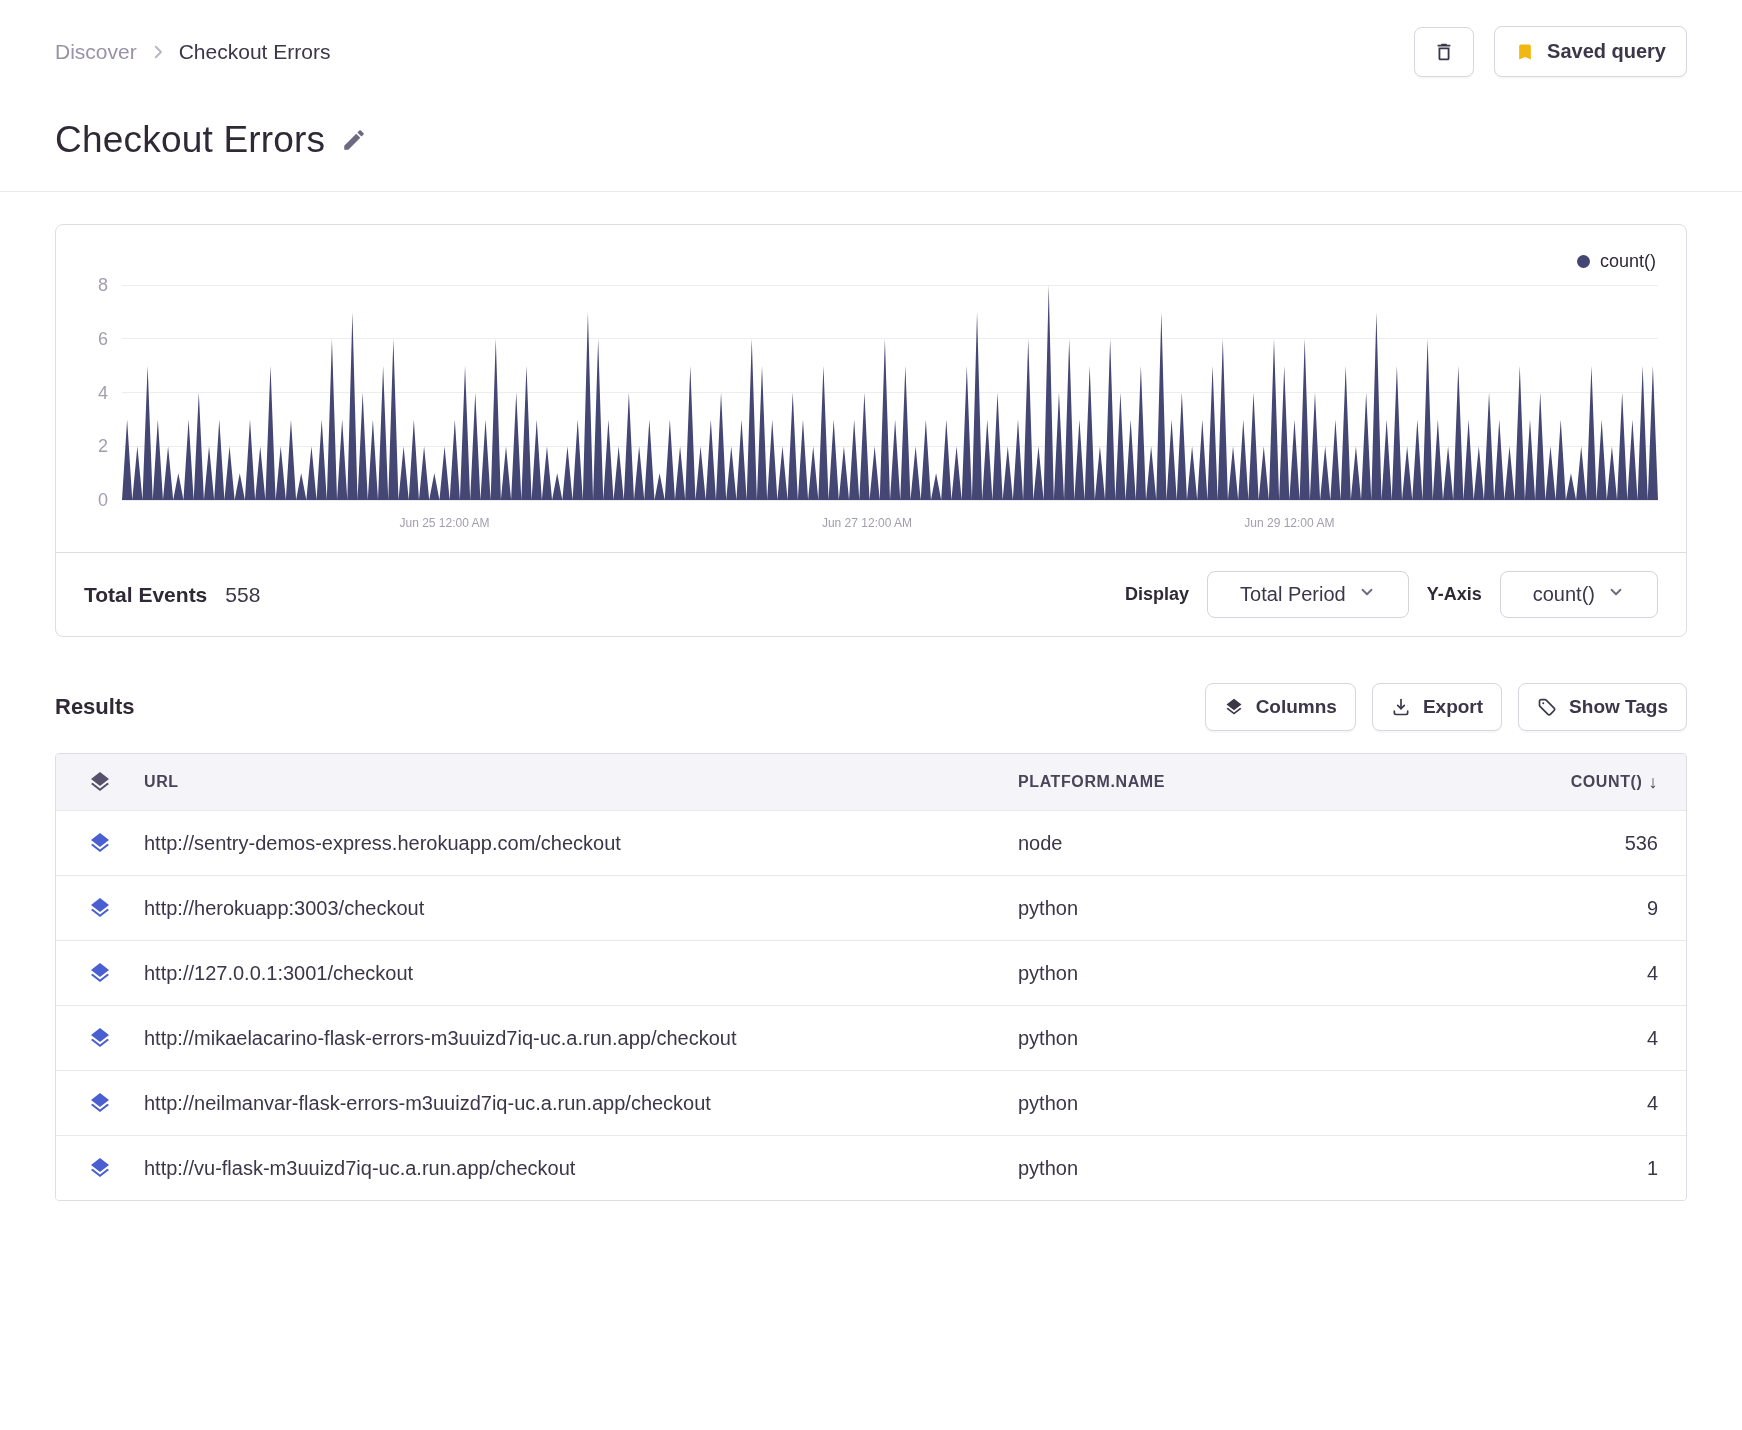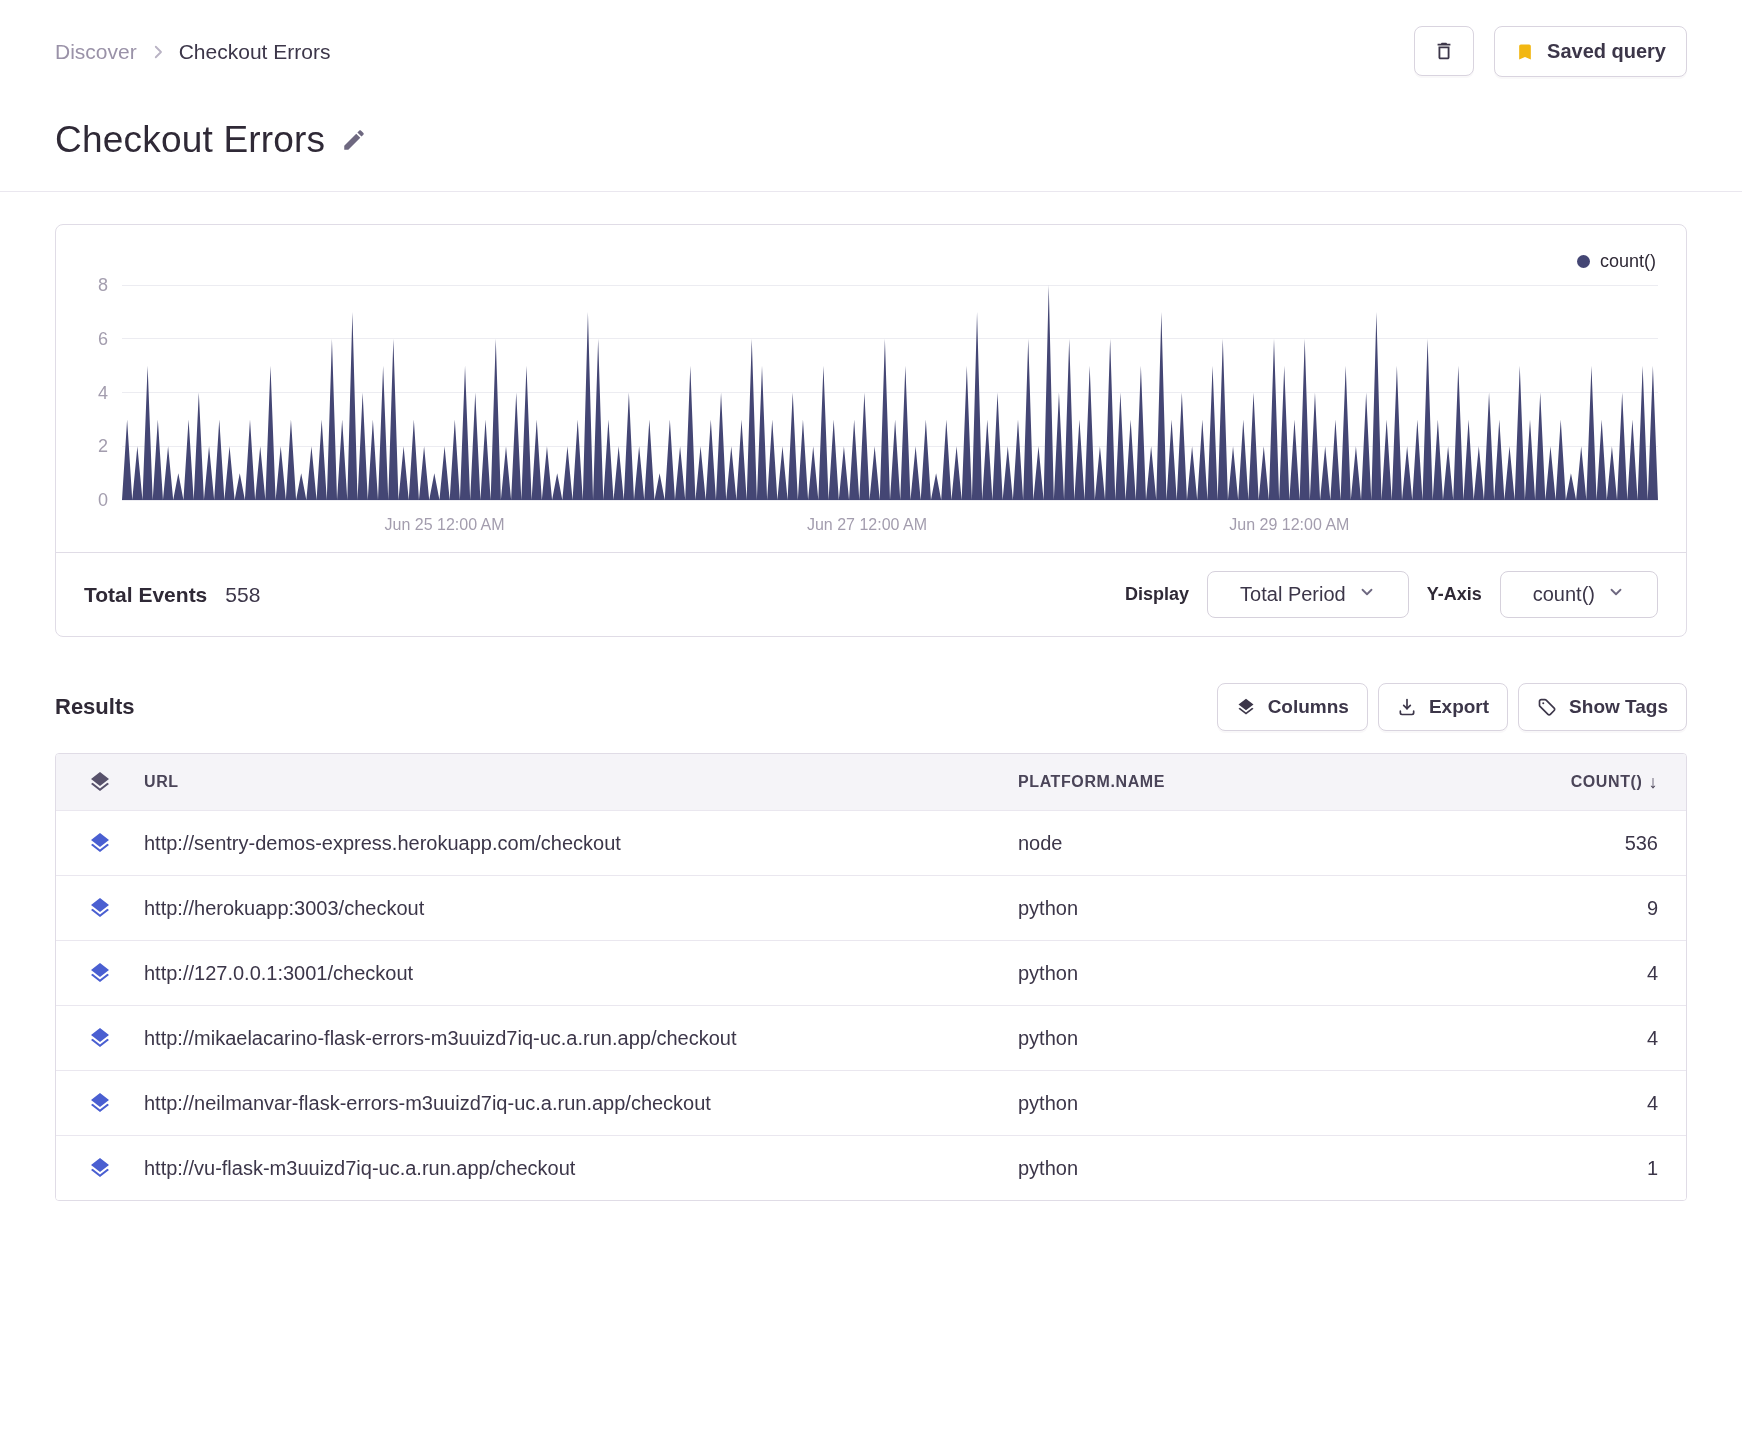--- a/index.html
+++ b/index.html
@@ -20,21 +20,21 @@
     width:1742px;height:1430px;overflow:hidden;background:#fff;
     font-family:"Liberation Sans", sans-serif;color:var(--text);
   }
   .container{padding:0 55px;}
   
   .topbar{display:flex;justify-content:space-between;align-items:center;padding-top:26px;}
   .breadcrumb{display:flex;align-items:center;gap:12px;font-size:21px;}
   .breadcrumb .crumb-root{color:var(--muted);cursor:pointer;}
   .breadcrumb .crumb-current{color:var(--text);}
   .breadcrumb svg{display:block;}
-  .actions{display:flex;gap:20px;align-items:flex-start;}
+  .actions{display:flex;gap:20px;align-items:flex-end;}
   .btn{
     display:inline-flex;align-items:center;gap:12px;background:#fff;
     border:1px solid #d9d4df;border-radius:8px;padding:13px 20px;
     font-size:20px;font-weight:700;color:var(--text);cursor:pointer;
     box-shadow:0 2px 0 rgba(50,40,70,0.03);
   }
   .btn.icon-only{padding:13px 18px;}
   .btn svg{display:block;}
   
   .title-row{display:flex;align-items:center;gap:16px;margin-top:42px;}
@@ -57,35 +57,35 @@
   .chart-wrap{position:relative;padding:60px 28px 8px 14px;}
   .legend{position:absolute;top:26px;right:30px;display:flex;align-items:center;gap:10px;font-size:18px;color:var(--text-strong);cursor:pointer;}
   .legend-dot{width:13px;height:13px;border-radius:50%;background:var(--series);}
   .chart-body{display:flex;}
   .y-axis{position:relative;width:52px;height:215px;flex:none;}
   .y-tick{position:absolute;right:14px;transform:translateY(-50%);font-size:18px;color:var(--axis);}
   .plot{position:relative;flex:1;height:215px;}
   .gridline{position:absolute;left:0;right:0;height:1px;background:var(--grid);}
   .plot svg{position:absolute;left:0;top:0;width:100%;height:100%;}
   .x-labels{position:relative;height:44px;margin-left:52px;}
-  .x-tick{position:absolute;top:16px;transform:translateX(-50%);font-size:16px;color:var(--axis);white-space:nowrap;}
+  .x-tick{position:absolute;top:16px;transform:translateX(-50%);font-size:12px;color:var(--axis);white-space:nowrap;}
   
   .chart-footer{border-top:1px solid var(--border);display:flex;justify-content:space-between;align-items:center;padding:18px 28px;}
   .total-events{display:flex;align-items:baseline;gap:18px;font-size:21px;justify-content:space-between;}
   .total-events .lbl{font-weight:700;color:var(--text-strong);}
   .footer-controls{display:flex;align-items:center;gap:18px;}
   .footer-controls .ctl-label{font-weight:700;font-size:18px;color:var(--text-strong);text-align:right;}
   .dropdown{
     display:inline-flex;align-items:center;gap:12px;border:1px solid #d6d1dc;border-radius:8px;
     padding:11px 32px;font-size:20px;font-weight:500;color:var(--text);cursor:pointer;background:#fff;
   }
   
   .results-row{display:flex;justify-content:space-between;align-items:center;margin-top:46px;}
   .results-heading{font-size:22px;font-weight:700;color:var(--text-strong);}
-  .results-buttons{display:flex;gap:10px;}
+  .results-buttons{display:flex;gap:16px;}
   .results-buttons .btn{font-size:19px;padding:12px 18px;}
   
   .table{border:1px solid var(--border);border-radius:4px;margin-top:22px;overflow:hidden;}
   .thead,.trow{
     display:grid;grid-template-columns:88px minmax(0,1fr) 460px 180px;
     align-items:center;padding-right:28px;
   }
   .thead{background:var(--header-bg);height:56px;font-size:16px;font-weight:700;letter-spacing:0.6px;color:#4a4458;}
   .thead .cell{text-transform:uppercase;}
   .trow{height:65px;border-top:1px solid var(--border-soft);font-size:20px;background:#fff;}

